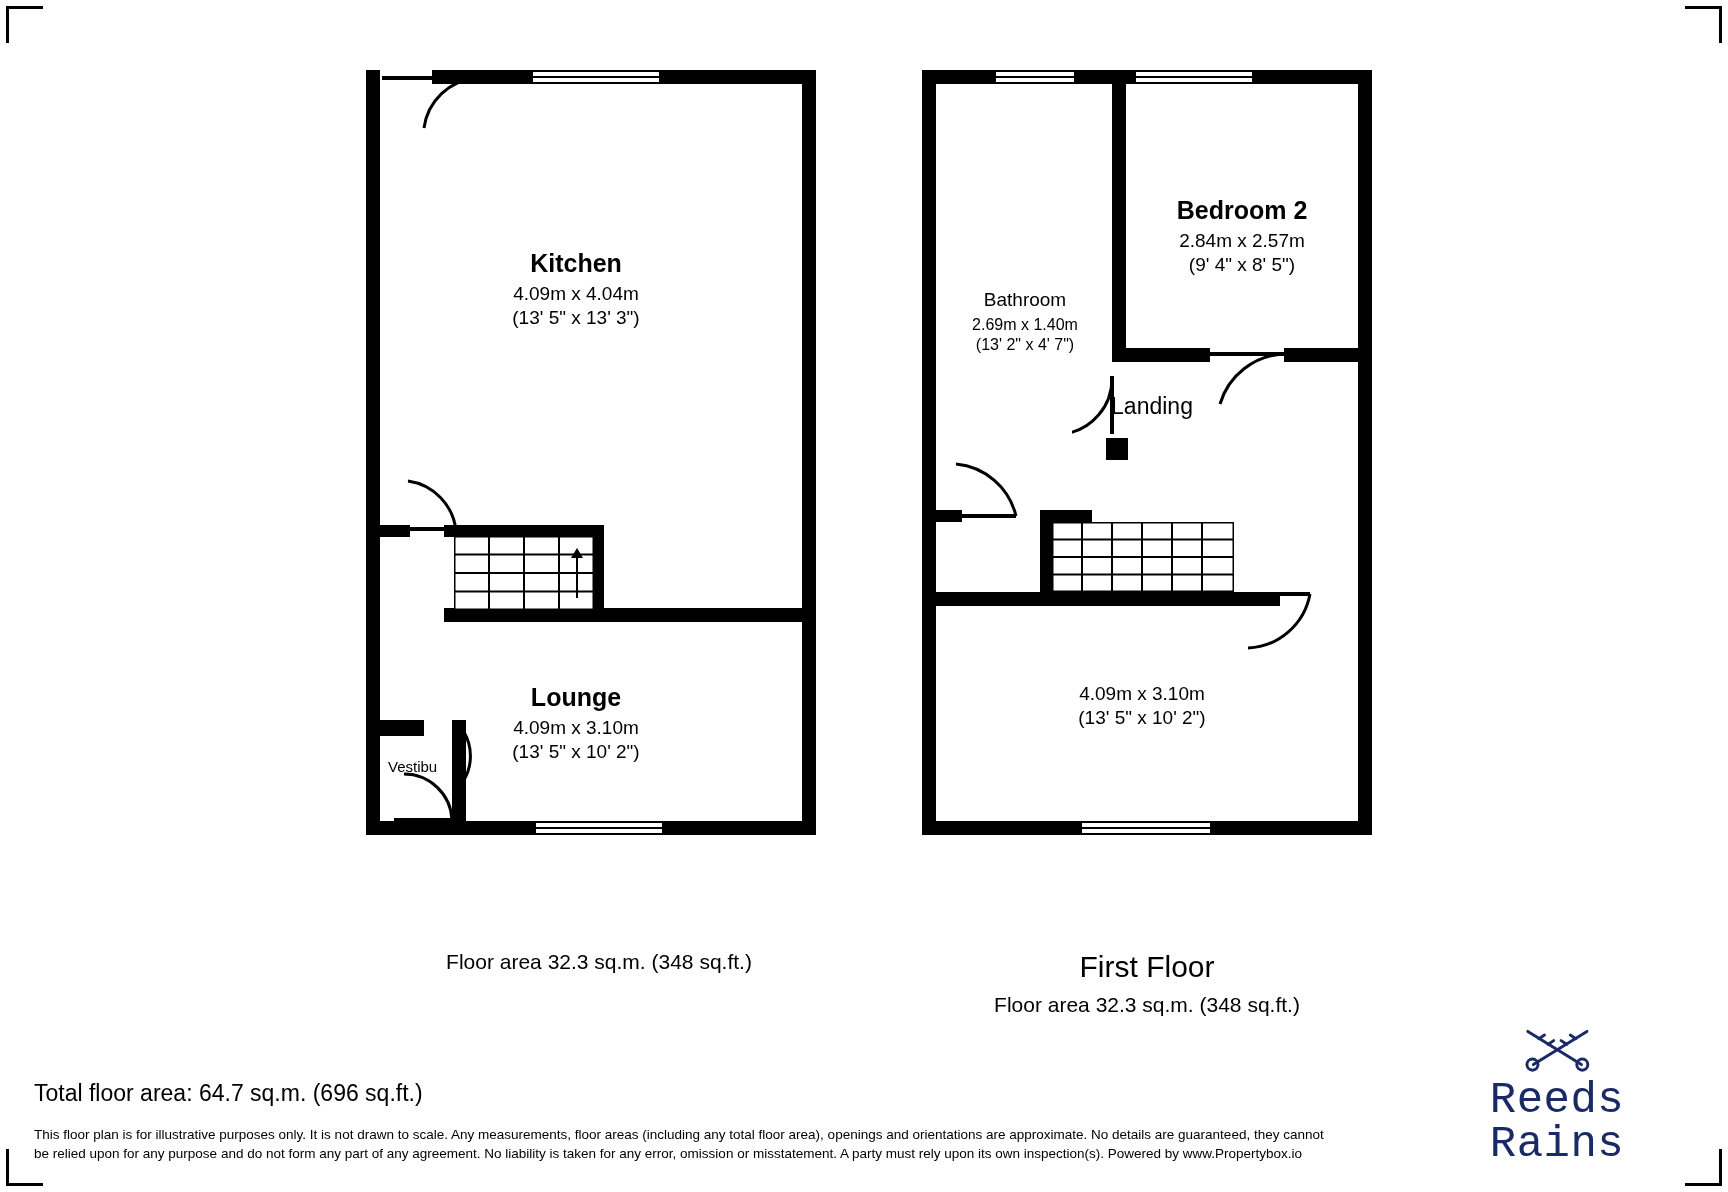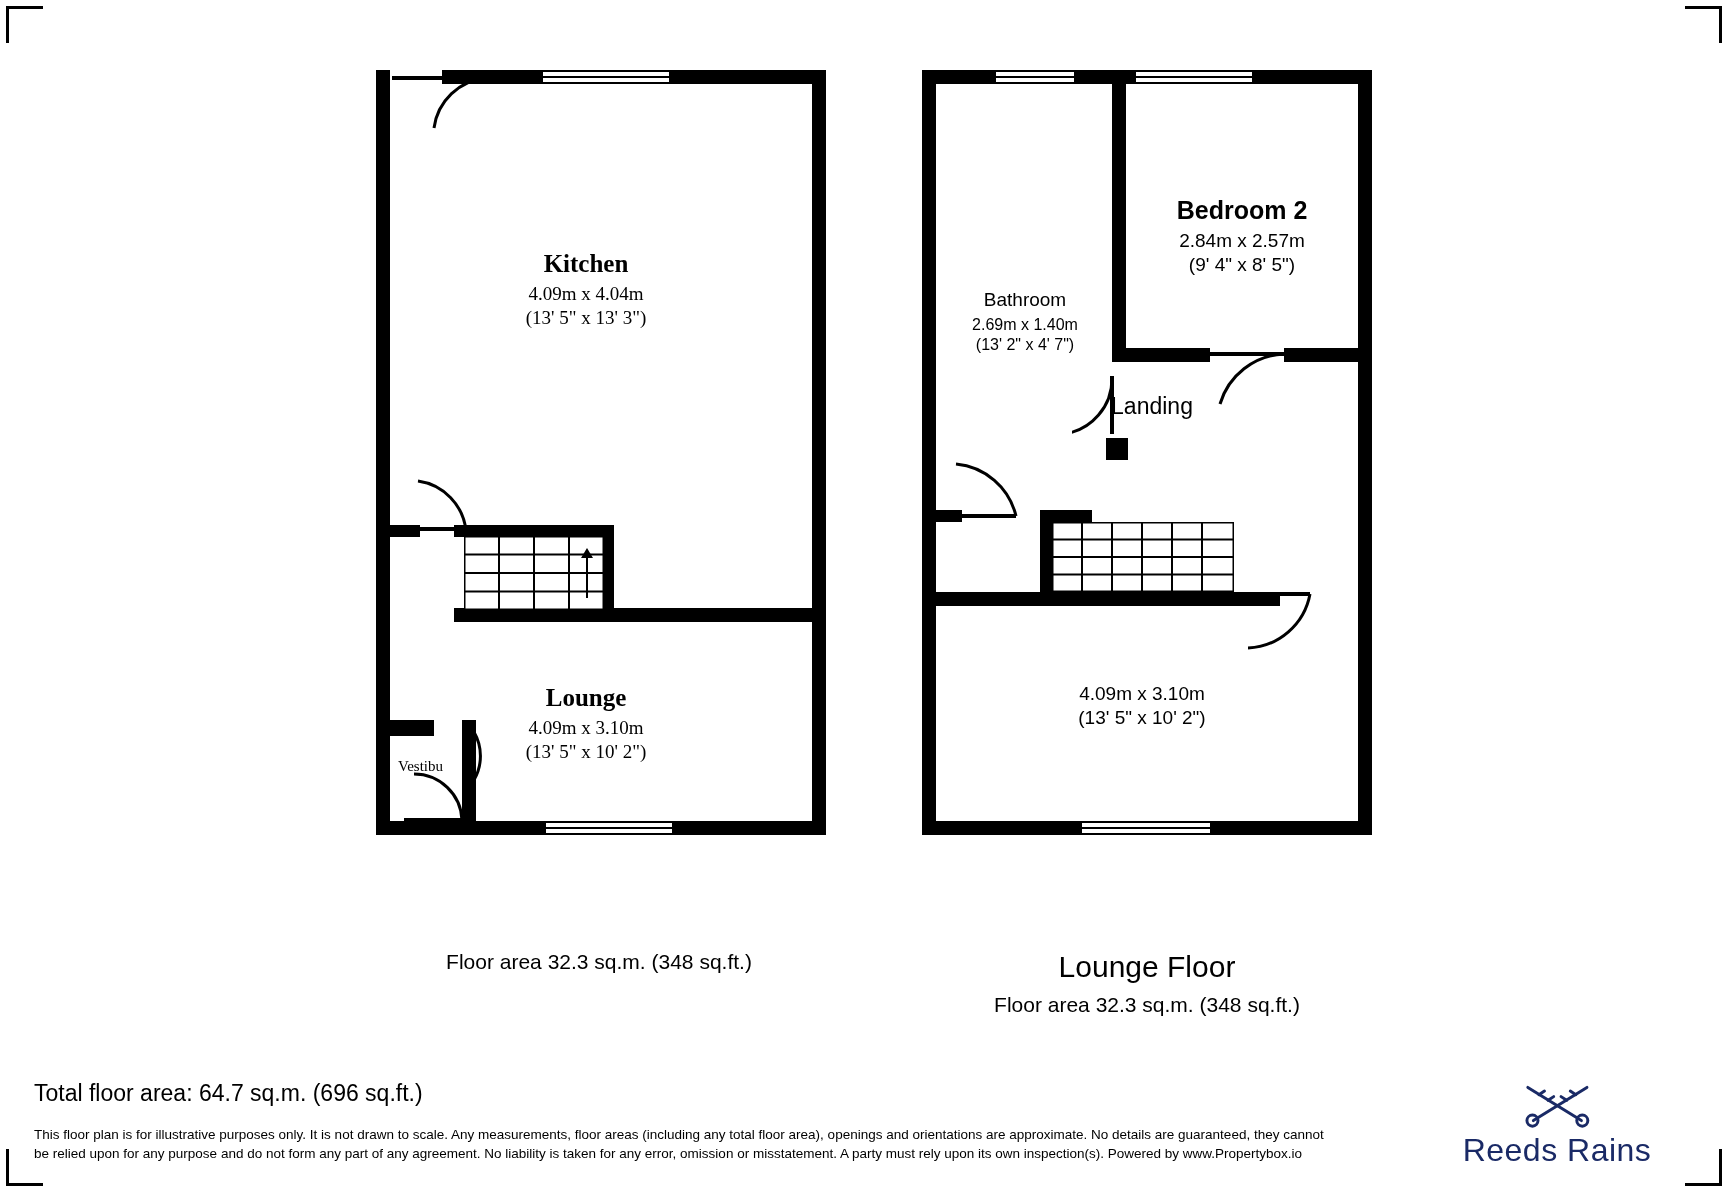--- a/index.html
+++ b/index.html
@@ -25,21 +25,21 @@
   }
   .crop.tl { top: 6px;  left: 6px;   border-top-width: 3px; border-left-width: 3px; }
   .crop.tr { top: 6px;  right: 6px;  border-top-width: 3px; border-right-width: 3px; }
   .crop.bl { bottom: 6px; left: 6px; border-bottom-width: 3px; border-left-width: 3px; }
   .crop.br { bottom: 6px; right: 6px;border-bottom-width: 3px; border-right-width: 3px; }
 
   
   .plan {
     position: absolute;
   }
-  #ground-plan { left: 376px; top: 70px; width: 450px; height: 929px; font-family: Liberation Serif, serif; }
+  #ground-plan { left: 366px; top: 70px; width: 450px; height: 929px; }
   #first-plan  { left: 922px; top: 70px; width: 450px; height: 765px; }
 
   .wall {
     position: absolute;
     background: #000000;
   }
   .room-fill {
     position: absolute;
     background: #ffffff;
   }
@@ -128,22 +128,22 @@
     bottom: 26px;
     width: 290px;
     text-align: center;
     color: #1a2a66;
   }
   #logo .logo-mark {
     height: 48px;
     margin-bottom: 2px;
   }
   #logo .logo-text {
-    font-family: Liberation Sans, sans-serif;
-    font-size: 32px;
+    font-family: Liberation Mono, monospace;
+    font-size: 44px;
     letter-spacing: 0.5px;
     line-height: 1;
     display: block;
   }
 </style>
 </head>
 <body>
 
 <div class="crop tl"></div>
 <div class="crop tr"></div>
@@ -300,21 +300,21 @@
     <span class="dim">4.09m x 3.10m</span>
     <span class="dim">(13' 5" x 10' 2")</span>
   </div>
 </div>
 
 <div class="floor-caption" id="ground-caption">
   <span class="farea">Floor area 32.3 sq.m. (348 sq.ft.)</span>
 </div>
 
 <div class="floor-caption" id="first-caption">
-  <span class="ftitle">Lounge Floor</span>
+  <span class="ftitle">First Floor</span>
   <span class="farea">Floor area 32.3 sq.m. (348 sq.ft.)</span>
 </div>
 
 <div id="total-area">Total floor area: 64.7 sq.m. (696 sq.ft.)</div>
 <div id="disclaimer">This floor plan is for illustrative purposes only. It is not drawn to scale. Any measurements, floor areas (including any total floor area), openings and orientations are approximate. No details are guaranteed, they cannot be relied upon for any purpose and do not form any part of any agreement. No liability is taken for any error, omission or misstatement. A party must rely upon its own inspection(s). Powered by www.Propertybox.io</div>
 
 <div id="logo">
   <svg class="logo-mark" viewBox="0 0 120 52">
     <g stroke="#1a2a66" stroke-width="3.2" fill="none" stroke-linecap="round">
       <line x1="28" y1="8" x2="86" y2="44"></line>

